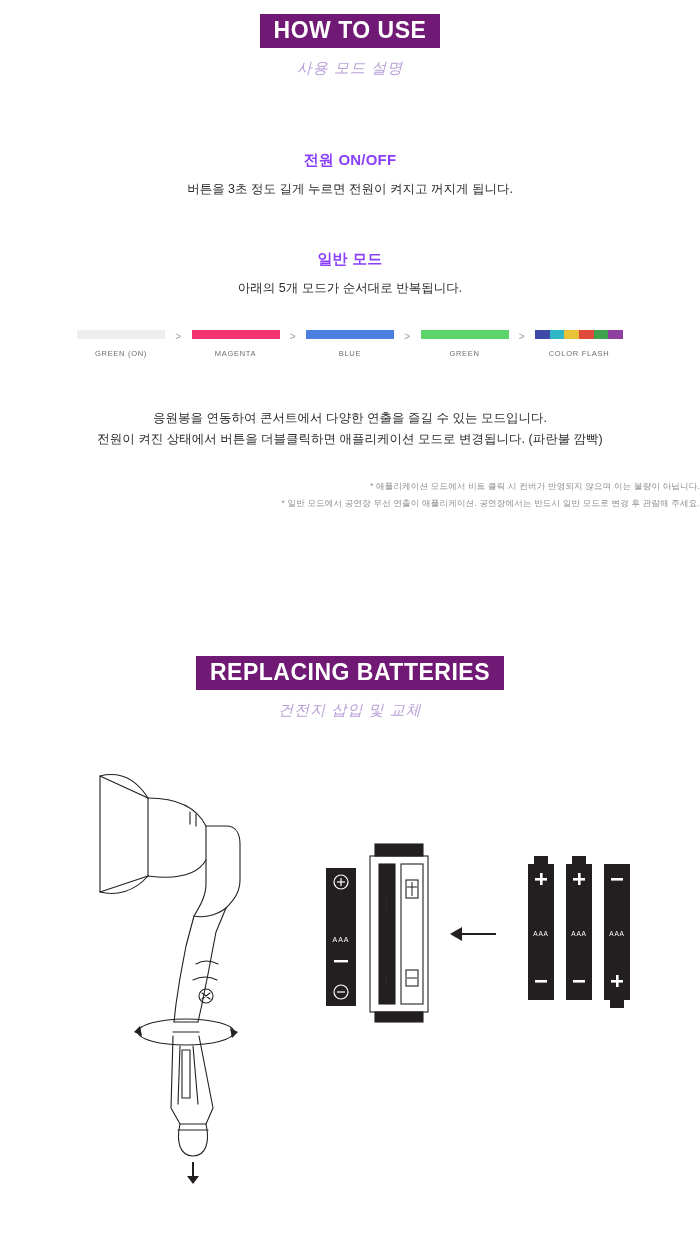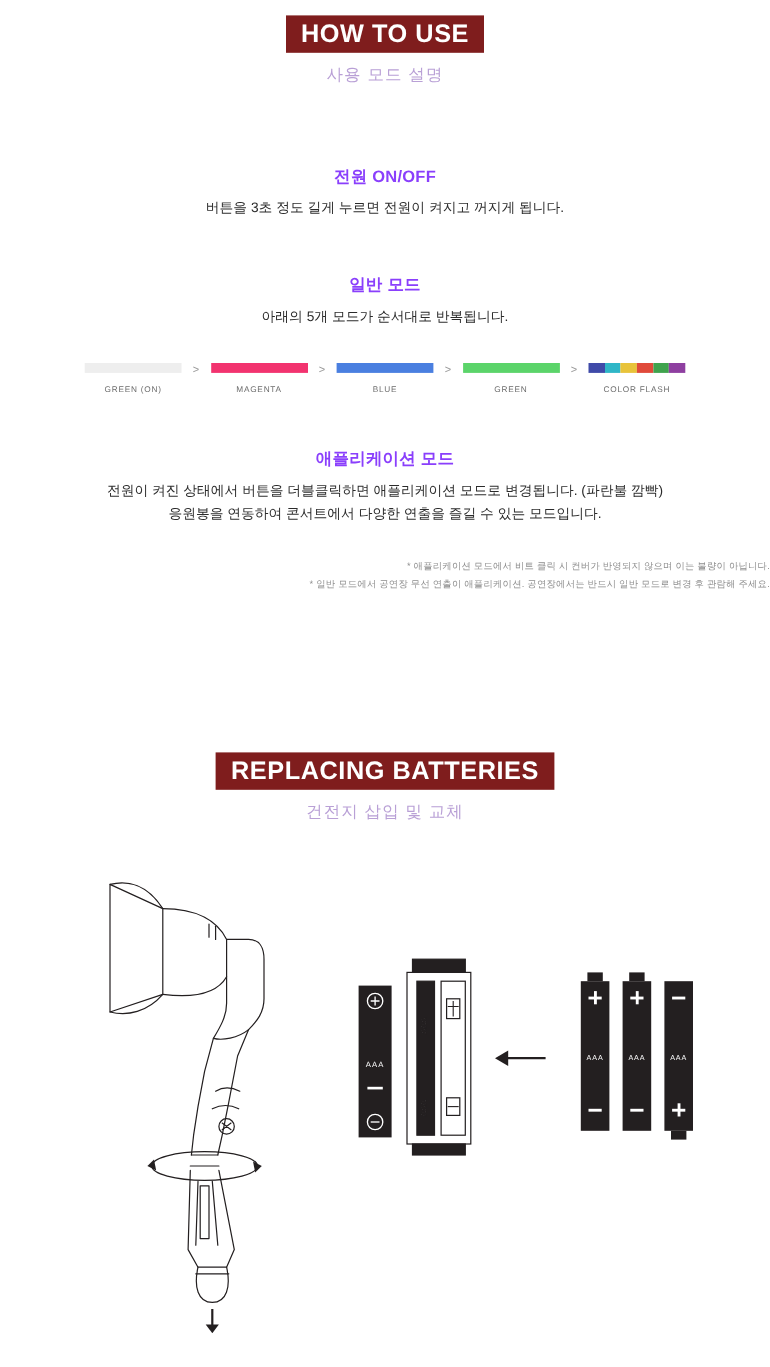--- a/index.html
+++ b/index.html
@@ -16,34 +16,35 @@
     overflow: hidden;
   }
   .page { width: 700px; height: 1243px; position: relative; }
 
   
   .section-head {
     text-align: center;
   }
   .head-badge {
     display: inline-block;
-    background: #7f1d1d;
+    background: #701a75;
     color: #ffffff;
     font-size: 23px;
     font-weight: bold;
     letter-spacing: 0.5px;
     padding: 5px 14px 6px 14px;
     line-height: 1;
   }
   .head-sub {
     display: block;
     margin-top: 11px;
     color: #b9a0d6;
     font-size: 15px;
     letter-spacing: 1px;
+    font-style: italic;
   }
 
   
   #howto-head { padding-top: 14px; }
 
   .mode-block { text-align: center; }
   .mode-title {
     color: #8a3ffc;
     font-size: 15px;
     font-weight: bold;
@@ -180,24 +181,23 @@
           <span style="background:#3fa34d"></span>
           <span style="background:#8e3fa0"></span>
         </span>
         <div class="swatch-label">COLOR FLASH</div>
       </div>
 
     </div>
   </div>
 
   <div class="mode-block" id="app-block">
-    <div class="mode-title">애플리케이션 모드</div>
     <div class="mode-desc">
+      <span class="l">응원봉을 연동하여 콘서트에서 다양한 연출을 즐길 수 있는 모드입니다.</span>
       <span class="l">전원이 켜진 상태에서 버튼을 더블클릭하면 애플리케이션 모드로 변경됩니다. (파란불 깜빡)</span>
-      <span class="l">응원봉을 연동하여 콘서트에서 다양한 연출을 즐길 수 있는 모드입니다.</span>
     </div>
 
     <div class="footnotes">
       <span class="fn">* 애플리케이션 모드에서 비트 클릭 시 컨버가 반영되지 않으며 이는 불량이 아닙니다.</span>
       <span class="fn">* 일반 모드에서 공연장 무선 연출이 애플리케이션. 공연장에서는 반드시 일반 모드로 변경 후 관람해 주세요.</span>
     </div>
   </div>
 
   <div class="section-head" id="battery-head">
     <span class="head-badge">REPLACING BATTERIES</span>

